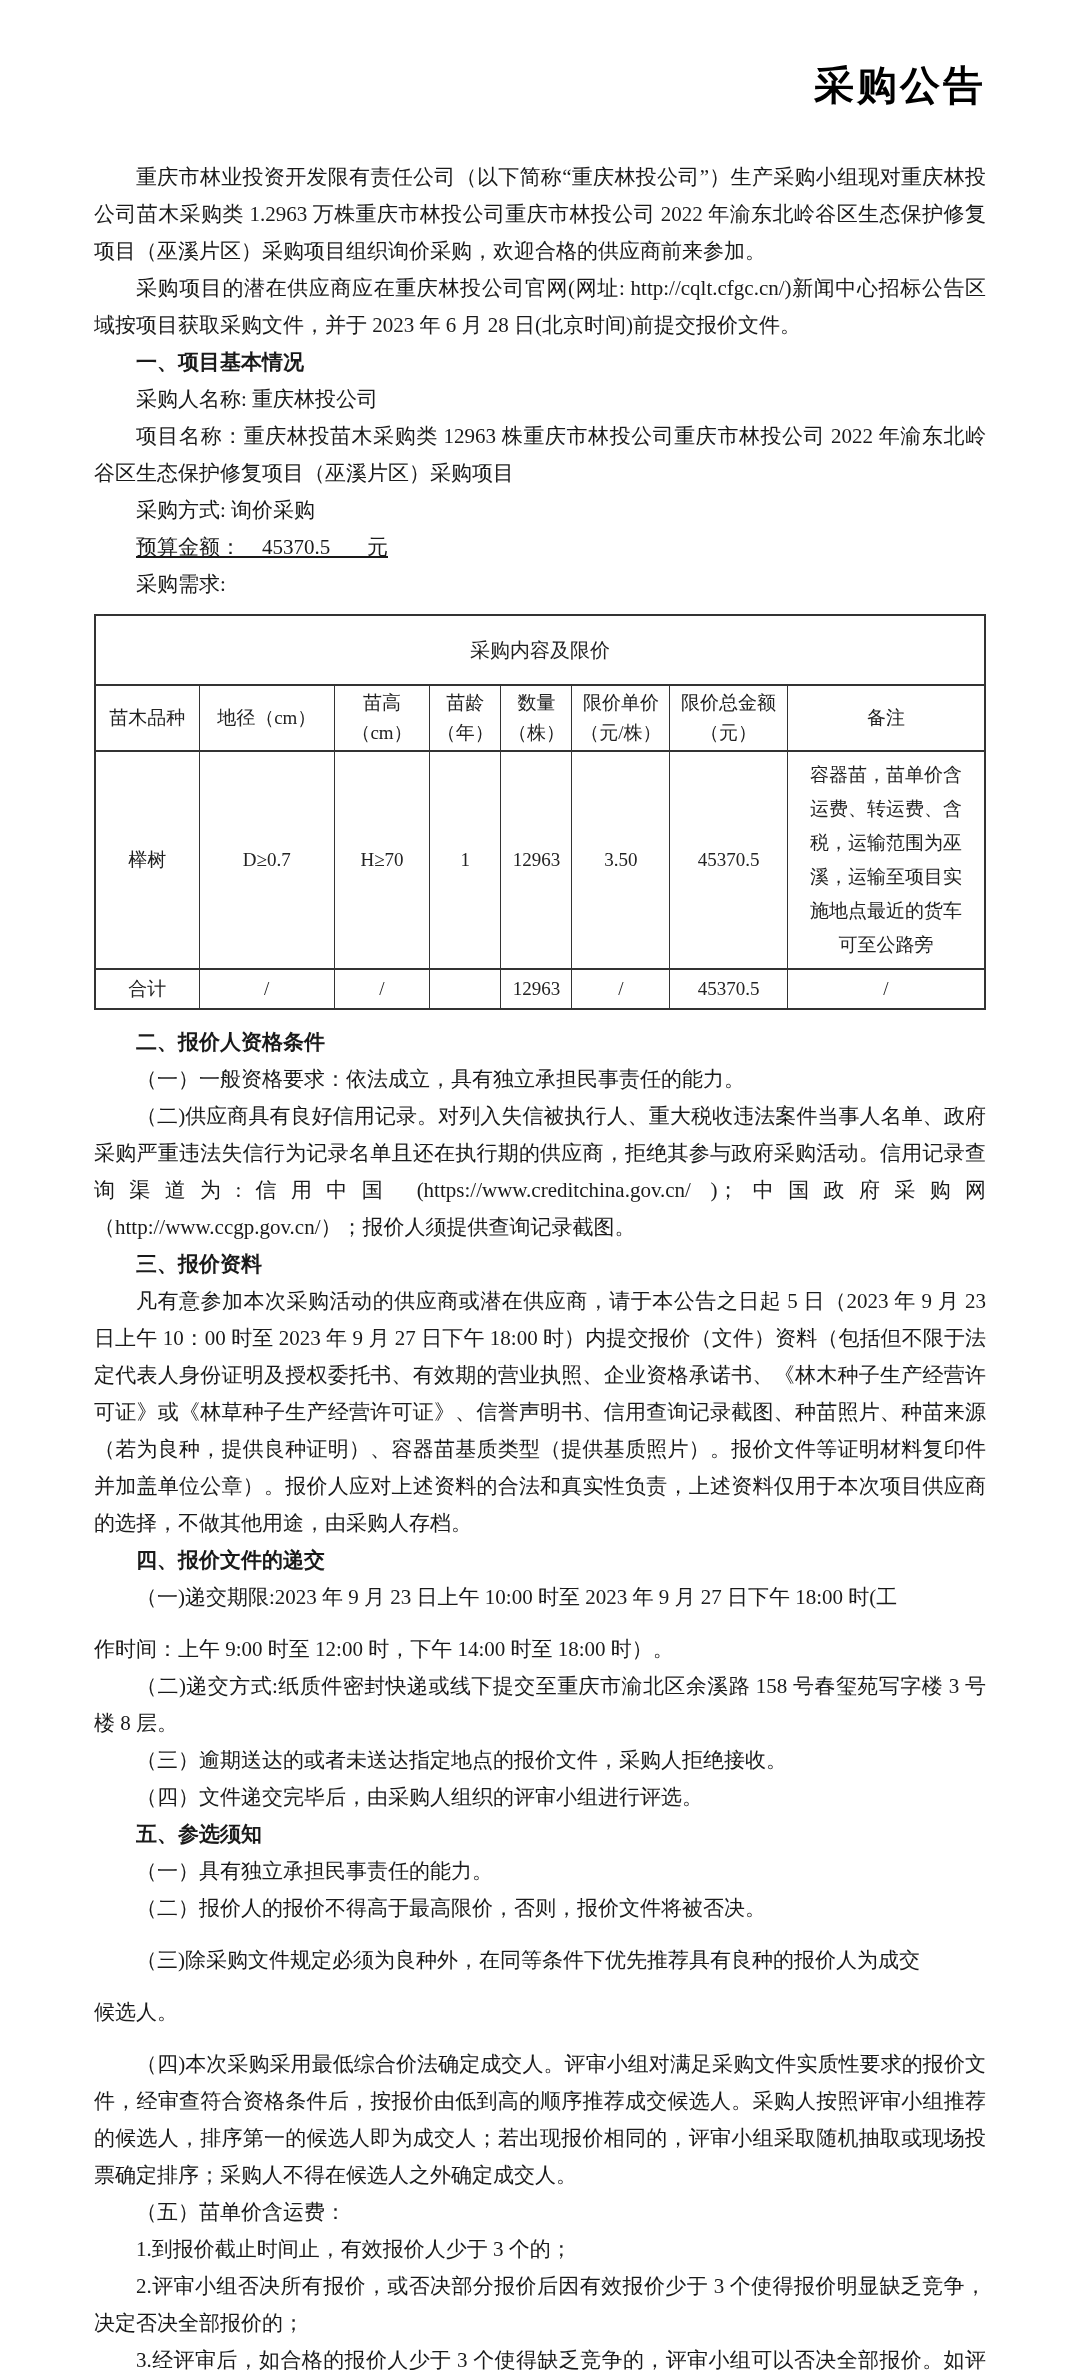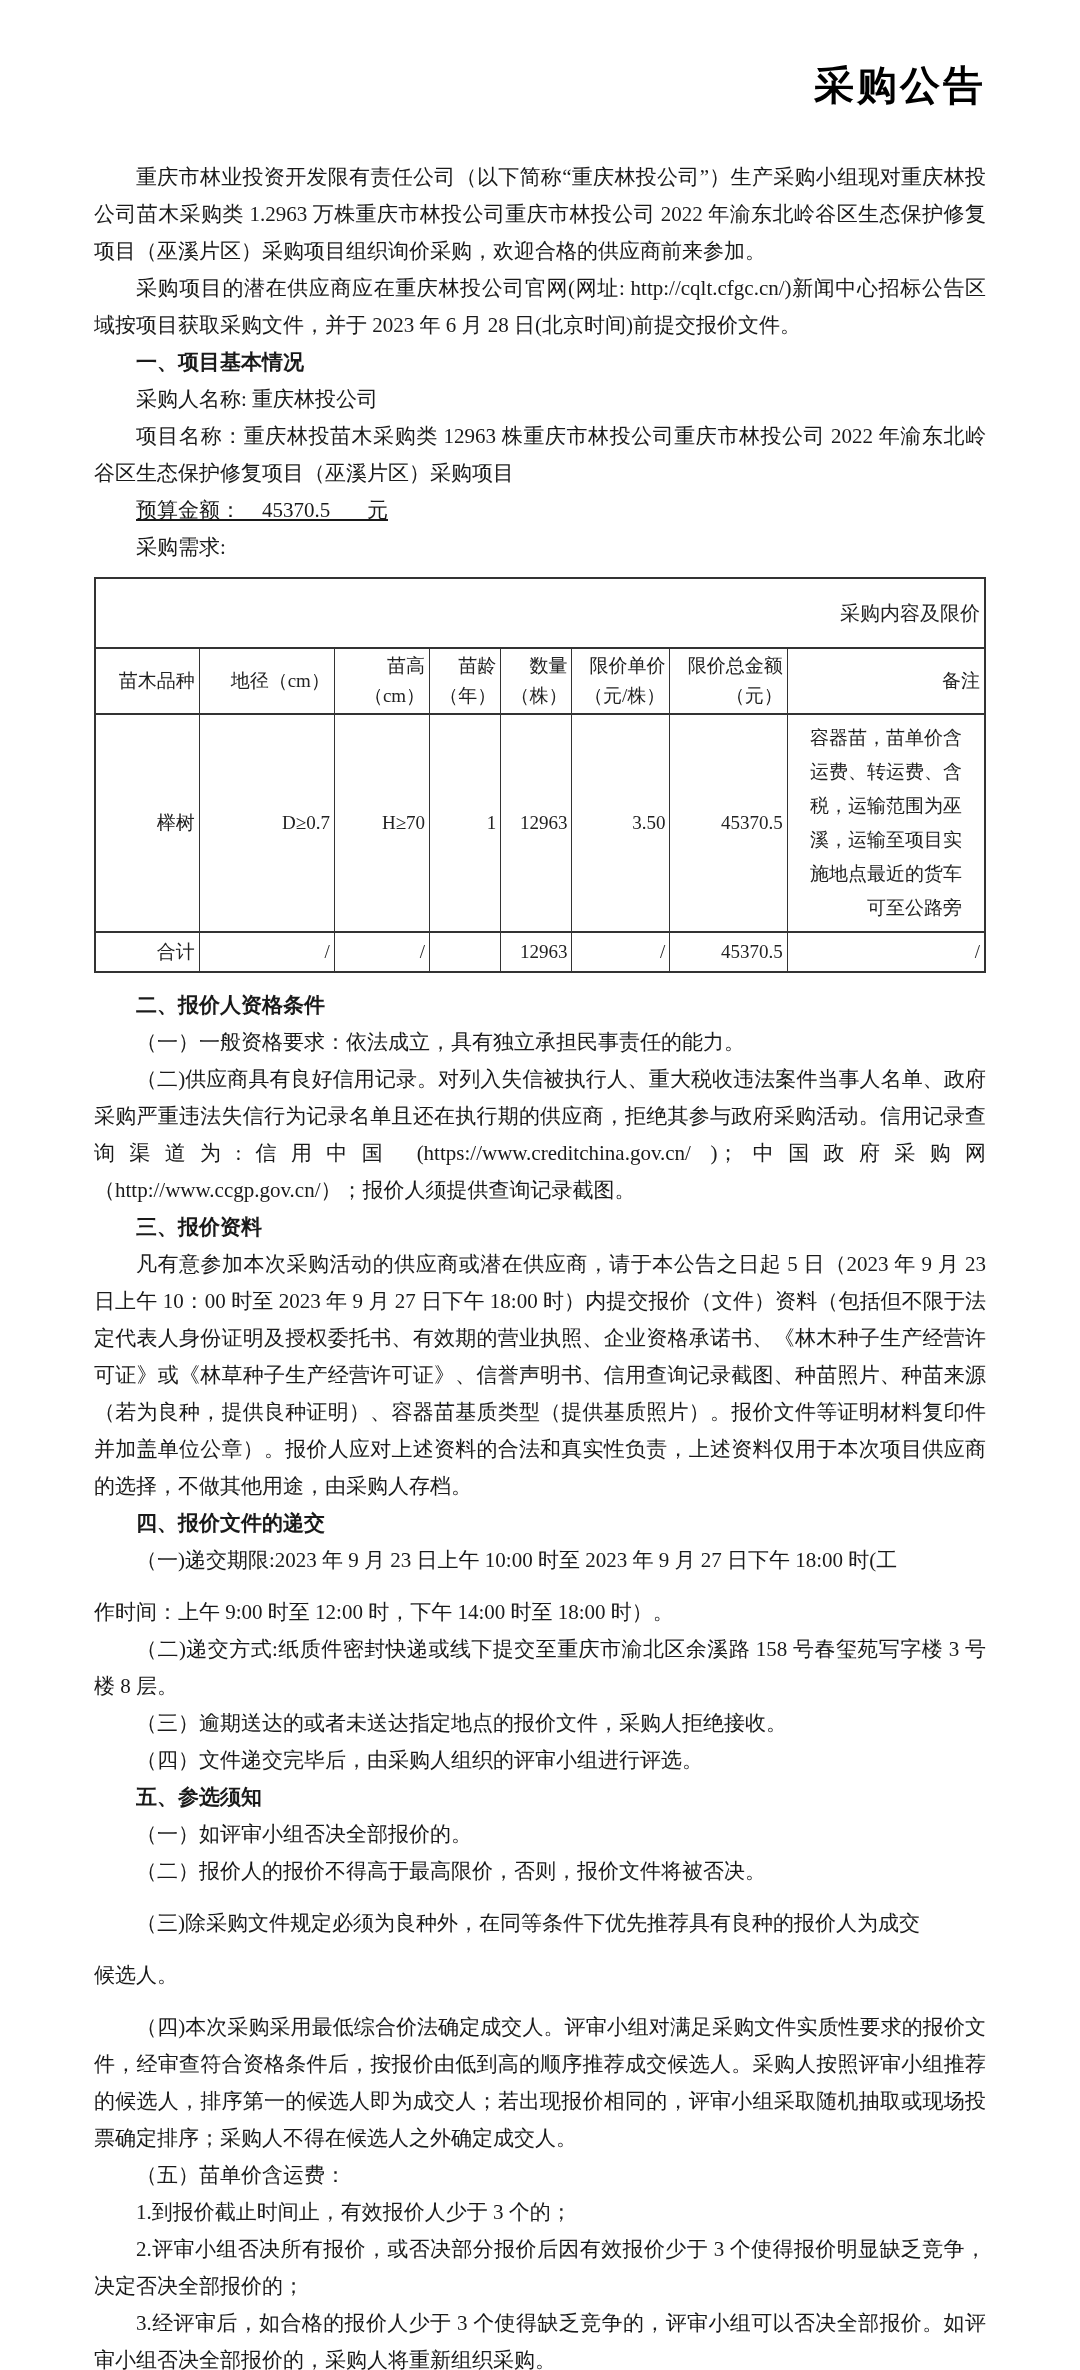--- a/index.html
+++ b/index.html
@@ -27,40 +27,41 @@
   }
   col:nth-child(1){width:11.7%}
   col:nth-child(2){width:15.2%}
   col:nth-child(3){width:10.7%}
   col:nth-child(4){width:8%}
   col:nth-child(5){width:8%}
   col:nth-child(6){width:11%}
   col:nth-child(7){width:13.2%}
   col:nth-child(8){width:22.2%}
   td{
-    border:1px solid #333;text-align:right;vertical-align:middle;
+    border:1px solid #333;text-align:center;vertical-align:middle;
     font-size:19px;line-height:30px;padding:2px 4px;color:#222;
   }
   .t-title td{height:64px;font-size:20px;border-bottom:2px solid #333;}
   .t-head td{height:56px;white-space:pre-line;border-bottom:2px solid #333;}
   .t-data td{height:186px;}
   .t-data td.remark{font-size:19px;line-height:34px;padding:6px 22px;margin-left:43px;}
   .t-total td{height:34px;border-top:2px solid #333;}
 </style>
 </head>
 <body>
 
 <div class="doc">
   <h1 class="doc-title">采购公告</h1>
   <div id="doc-body">
       <p class="para">重庆市林业投资开发限有责任公司（以下简称“重庆林投公司”）生产采购小组现对重庆林投公司苗木采购类 1.2963 万株重庆市林投公司重庆市林投公司 2022 年渝东北岭谷区生态保护修复项目（巫溪片区）采购项目组织询价采购，欢迎合格的供应商前来参加。</p>
       <p class="para">采购项目的潜在供应商应在重庆林投公司官网(网址: http://cqlt.cfgc.cn/)新闻中心招标公告区域按项目获取采购文件，并于 2023 年 6 月 28 日(北京时间)前提交报价文件。</p>
       <h2 class="sec-h">一、项目基本情况</h2>
       <p class="para">采购人名称: 重庆林投公司</p>
       <p class="para">项目名称：重庆林投苗木采购类 12963 株重庆市林投公司重庆市林投公司 2022 年渝东北岭谷区生态保护修复项目（巫溪片区）采购项目</p>
+      <p class="para">采购方式: 询价采购</p>
       <p class="para pre">预算金额：    45370.5       元</p>
       <p class="para">采购需求:</p>
       <table>
         <colgroup>
           <col>
           <col>
           <col>
           <col>
           <col>
           <col>
@@ -112,21 +113,21 @@
       <p class="para">（二)供应商具有良好信用记录。对列入失信被执行人、重大税收违法案件当事人名单、政府采购严重违法失信行为记录名单且还在执行期的供应商，拒绝其参与政府采购活动。信用记录查询渠道为:信用中国 (https://www.creditchina.gov.cn/ )；中国政府采购网（http://www.ccgp.gov.cn/）；报价人须提供查询记录截图。</p>
       <h2 class="sec-h">三、报价资料</h2>
       <p class="para">凡有意参加本次采购活动的供应商或潜在供应商，请于本公告之日起 5 日（2023 年 9 月 23 日上午 10：00 时至 2023 年 9 月 27 日下午 18:00 时）内提交报价（文件）资料（包括但不限于法定代表人身份证明及授权委托书、有效期的营业执照、企业资格承诺书、《林木种子生产经营许可证》或《林草种子生产经营许可证》、信誉声明书、信用查询记录截图、种苗照片、种苗来源（若为良种，提供良种证明）、容器苗基质类型（提供基质照片）。报价文件等证明材料复印件并加盖单位公章）。报价人应对上述资料的合法和真实性负责，上述资料仅用于本次项目供应商的选择，不做其他用途，由采购人存档。</p>
       <h2 class="sec-h">四、报价文件的递交</h2>
       <p class="para">（一)递交期限:2023 年 9 月 23 日上午 10:00 时至 2023 年 9 月 27 日下午 18:00 时(工</p>
       <p class="para no-indent gap">作时间：上午 9:00 时至 12:00 时，下午 14:00 时至 18:00 时）。</p>
       <p class="para">（二)递交方式:纸质件密封快递或线下提交至重庆市渝北区余溪路 158 号春玺苑写字楼 3 号楼 8 层。</p>
       <p class="para">（三）逾期送达的或者未送达指定地点的报价文件，采购人拒绝接收。</p>
       <p class="para">（四）文件递交完毕后，由采购人组织的评审小组进行评选。</p>
       <h2 class="sec-h">五、参选须知</h2>
-      <p class="para">（一）如评审小组否决全部报价的。</p>
+      <p class="para">（一）具有独立承担民事责任的能力。</p>
       <p class="para">（二）报价人的报价不得高于最高限价，否则，报价文件将被否决。</p>
       <p class="para gap">（三)除采购文件规定必须为良种外，在同等条件下优先推荐具有良种的报价人为成交</p>
       <p class="para no-indent gap">候选人。</p>
       <p class="para gap">（四)本次采购采用最低综合价法确定成交人。评审小组对满足采购文件实质性要求的报价文件，经审查符合资格条件后，按报价由低到高的顺序推荐成交候选人。采购人按照评审小组推荐的候选人，排序第一的候选人即为成交人；若出现报价相同的，评审小组采取随机抽取或现场投票确定排序；采购人不得在候选人之外确定成交人。</p>
       <p class="para">（五）苗单价含运费：</p>
       <p class="para">1.到报价截止时间止，有效报价人少于 3 个的；</p>
       <p class="para">2.评审小组否决所有报价，或否决部分报价后因有效报价少于 3 个使得报价明显缺乏竞争，决定否决全部报价的；</p>
       <p class="para">3.经评审后，如合格的报价人少于 3 个使得缺乏竞争的，评审小组可以否决全部报价。如评审小组否决全部报价的，采购人将重新组织采购。</p>
     </div>
 </div>

